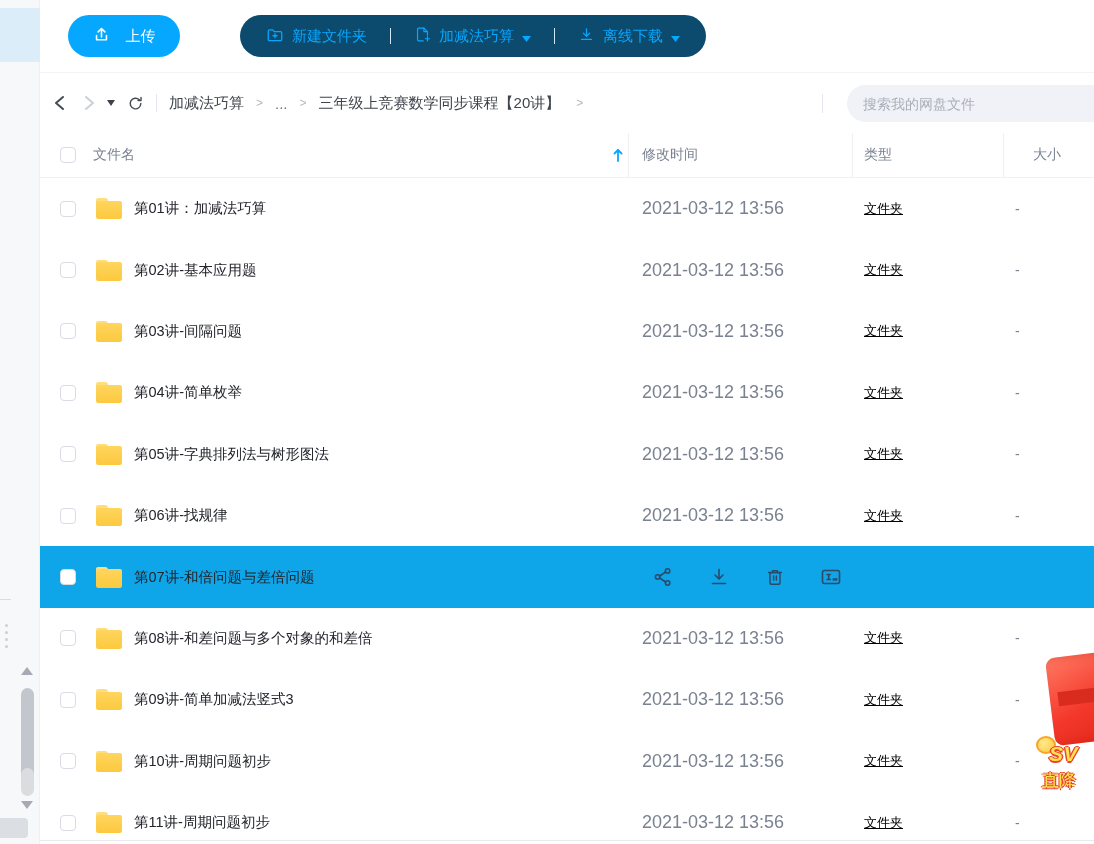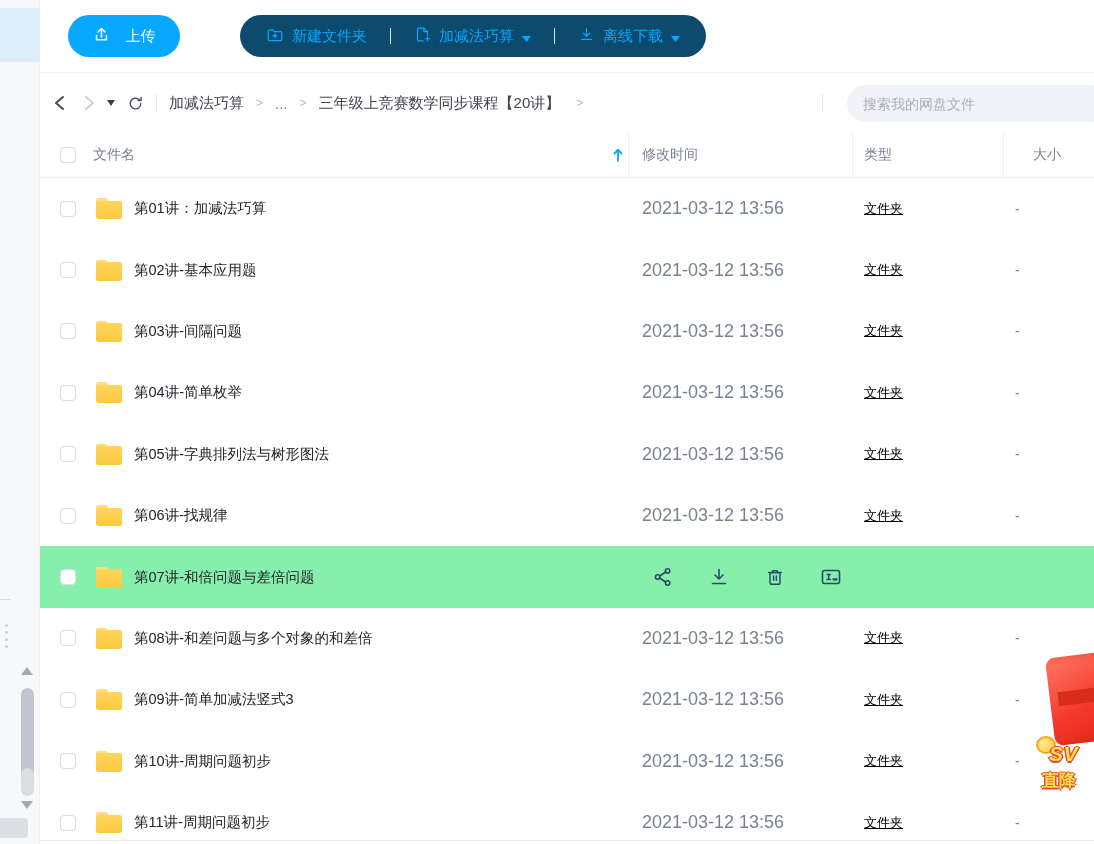--- a/index.html
+++ b/index.html
@@ -65,21 +65,21 @@
   .col-type { width:151px; padding-left:11px; }
   .col-size { flex:1; padding-left:29px; }
   .thead .col-time, .thead .col-type, .thead .col-size { border-left:1px solid #eef0f4; }
   .checkbox { width:16px; height:16px; border:1.5px solid #d8dce3; border-radius:4px; background:#fff; flex:none; cursor:pointer; }
   .thead .hname-label { margin-left:17px; }
   .sort-arrow { margin-left:auto; margin-right:4px; display:flex; align-items:center; }
 
   
   .rows { height:663px; overflow:hidden; border-bottom:1px solid #e9ebef; }
   .file-row { height:61.4px; display:flex; align-items:center; cursor:pointer; }
-  .file-row.hover { background:#86efac;gap:7px; }
+  .file-row.hover { background:#0ea5e9;gap:7px; }
   .row-name-area { width:588px; padding-left:20px; display:flex; align-items:center; }
   .fname { margin-left:12px; font-size:14.5px; color:#23252b; white-space:nowrap; }
   .folder-ic { position:relative; width:26px; height:21px; margin-left:20px; flex:none; }
   .folder-ic .tab { position:absolute; left:0; top:0; width:12px; height:7px; background:#ffdd7b; border-radius:2px 3px 0 0; }
   .folder-ic .bod { position:absolute; left:0; top:2.5px; width:26px; height:18.5px;
                     background:linear-gradient(180deg,#ffd55d 0%,#fcc93f 100%); border-radius:2px 2px 2.5px 2.5px; }
   .c-time { width:224px; padding-left:14px; font-size:18px; color:#7a8291; }
   .c-type { width:151px; padding-left:12px; font-size:13px; color:#000000;text-decoration:underline; }
   .c-size { flex:1; padding-left:12px; font-size:14px; color:#7a8291; }
   .row-actions { display:flex; align-items:center; gap:34px; padding-left:17px; }
@@ -90,21 +90,21 @@
   .promo .redbox { position:absolute; left:14px; top:6px; width:74px; height:88px;
                    background:linear-gradient(155deg,#ff7a64 0%,#f4392c 55%,#e02617 100%);
                    border-radius:9px; transform:rotate(-7deg); box-shadow:inset -6px 0 10px rgba(180,20,10,.35); }
   .promo .redband { position:absolute; left:22px; top:40px; width:70px; height:14px;
                    background:#d92c1f; transform:rotate(-7deg); }
   .promo .coin { position:absolute; left:0px; top:88px; width:20px; height:18px; border-radius:50%;
                  background:radial-gradient(circle at 35% 35%, #ffe98f, #ffc93c); border:2px solid #f5a623; }
   .promo .t1 { position:absolute; left:13px; top:94px; font-size:21px; font-weight:bold; font-style:italic;
                color:#ffe24d; letter-spacing:.5px;
                text-shadow:1.5px 0 #e8442f,-1.5px 0 #e8442f,0 1.5px #e8442f,0 -1.5px #e8442f; }
-  .promo .t2 { position:absolute; left:6px; top:121px; font-size:17px; font-weight:bold;
+  .promo .t2 { position:absolute; left:6px; top:121px; font-size:17px; font-weight:normal;
                color:#ffe24d;
                text-shadow:1.5px 0 #e8442f,-1.5px 0 #e8442f,0 1.5px #e8442f,0 -1.5px #e8442f; }
 </style>
 </head>
 <body>
 
 <div class="stage">
 
   <div class="side-sliver">
     <div class="side-selected"></div>

